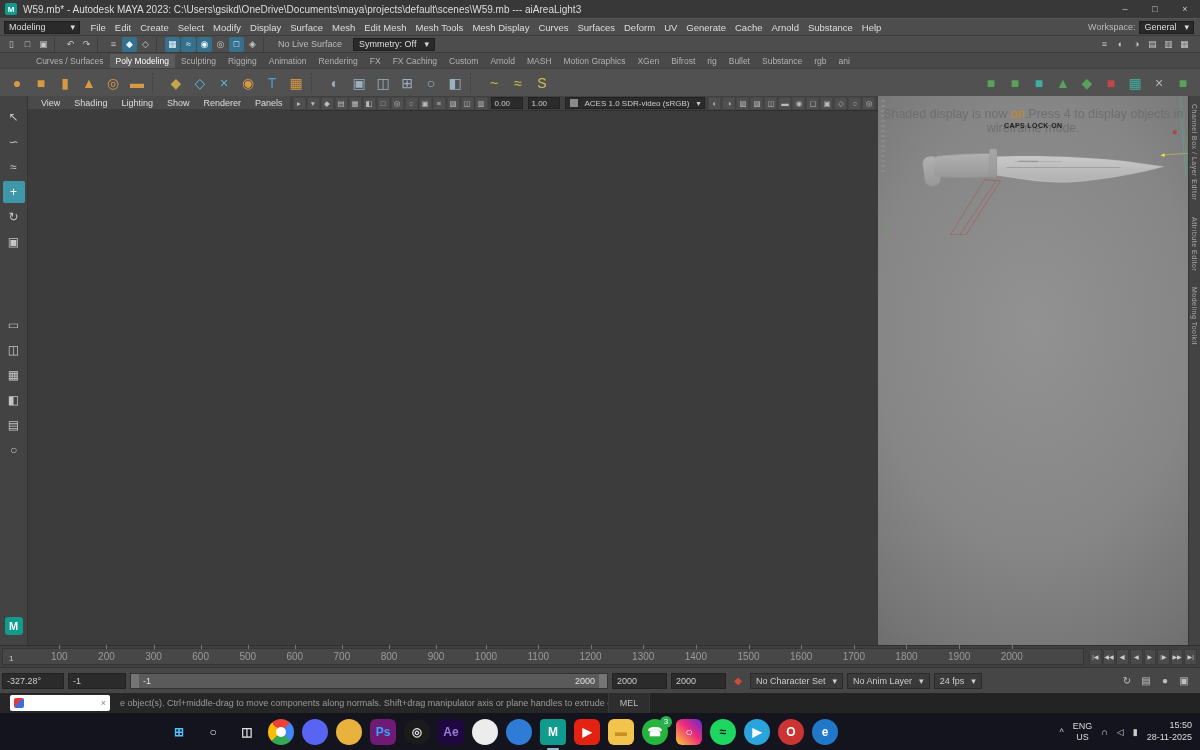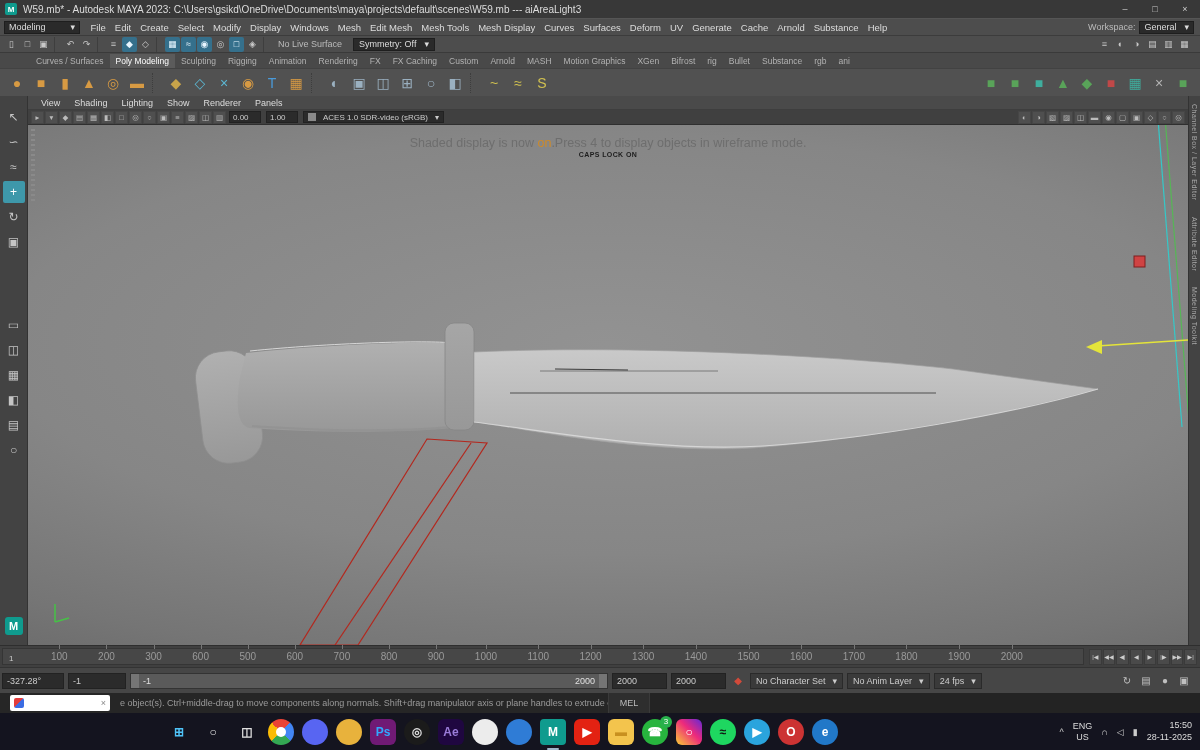--- a/index.html
+++ b/index.html
@@ -40,21 +40,21 @@
   .shico.shspacer { flex:1; }
 
   
   .main { display:flex; height:549px; background:#3c3c3c; }
   .toolbox { width:28px; background:#434343; border-right:1px solid #333; display:flex; flex-direction:column; align-items:center; padding-top:10px; gap:3px; }
   .tool { width:22px; height:22px; display:flex; align-items:center; justify-content:center; color:#c5c5c5; font-size:12px; }
   .tool.sel { background:#3e98aa; border-radius:2px; color:#fff; }
   .toolgap { height:55px; }
   .mbadge { margin-top:auto; margin-bottom:10px; width:18px; height:18px; background:#0f9b8e; border-radius:3px; color:#fff; font-size:11px; font-weight:bold; display:flex; align-items:center; justify-content:center; }
 
-  .center { flex:1; display:flex; flex-direction:column; min-width:0; }
+  .center { flex:1; display:flex; flex-direction:row; min-width:0; }
   .panelmenus { height:14px; background:#4a4a4a; border-bottom:1px solid #3e3e3e; display:flex; align-items:center; padding-left:6px; font-size:9px; }
   .pmenu { padding:0 7px; color:#ddd; }
   .paneltoolbar { height:15px; background:#404040; border-bottom:1px solid #2f2f2f; display:flex; align-items:center; gap:1px; padding:0 3px; }
   .mi { width:13px; height:13px; background:#4f4f4f; border:1px solid #464646; display:flex; align-items:center; justify-content:center; font-size:7.5px; color:#bbb; }
   .pfield { width:32px; height:12px; background:#2b2b2b; border:1px solid #222; font-size:8px; display:flex; align-items:center; padding:0 3px; color:#ccc; margin:0 2px; }
   .colorspace { height:12px; background:#2b2b2b; border:1px solid #222; display:flex; align-items:center; gap:7px; font-size:8px; padding:0 4px; color:#ccc; margin:0 2px; }
   .csw { width:8px; height:8px; background:#8a8a8a; }
   .pt-right { margin-left:auto; display:flex; gap:1px; }
 
   .canvas { flex:1; position:relative; overflow:hidden;
@@ -143,21 +143,21 @@
       <span>▾</span>
     </div>
     <div class="menus">
 
     <span class="menu-item">File</span>
         <span class="menu-item">Edit</span>
         <span class="menu-item">Create</span>
         <span class="menu-item">Select</span>
         <span class="menu-item">Modify</span>
         <span class="menu-item">Display</span>
-        <span class="menu-item">Windows</span>
+        <span class="menu-item">Surface</span>
         <span class="menu-item">Mesh</span>
         <span class="menu-item">Edit Mesh</span>
         <span class="menu-item">Mesh Tools</span>
         <span class="menu-item">Mesh Display</span>
         <span class="menu-item">Curves</span>
         <span class="menu-item">Surfaces</span>
         <span class="menu-item">Deform</span>
         <span class="menu-item">UV</span>
         <span class="menu-item">Generate</span>
         <span class="menu-item">Cache</span>

